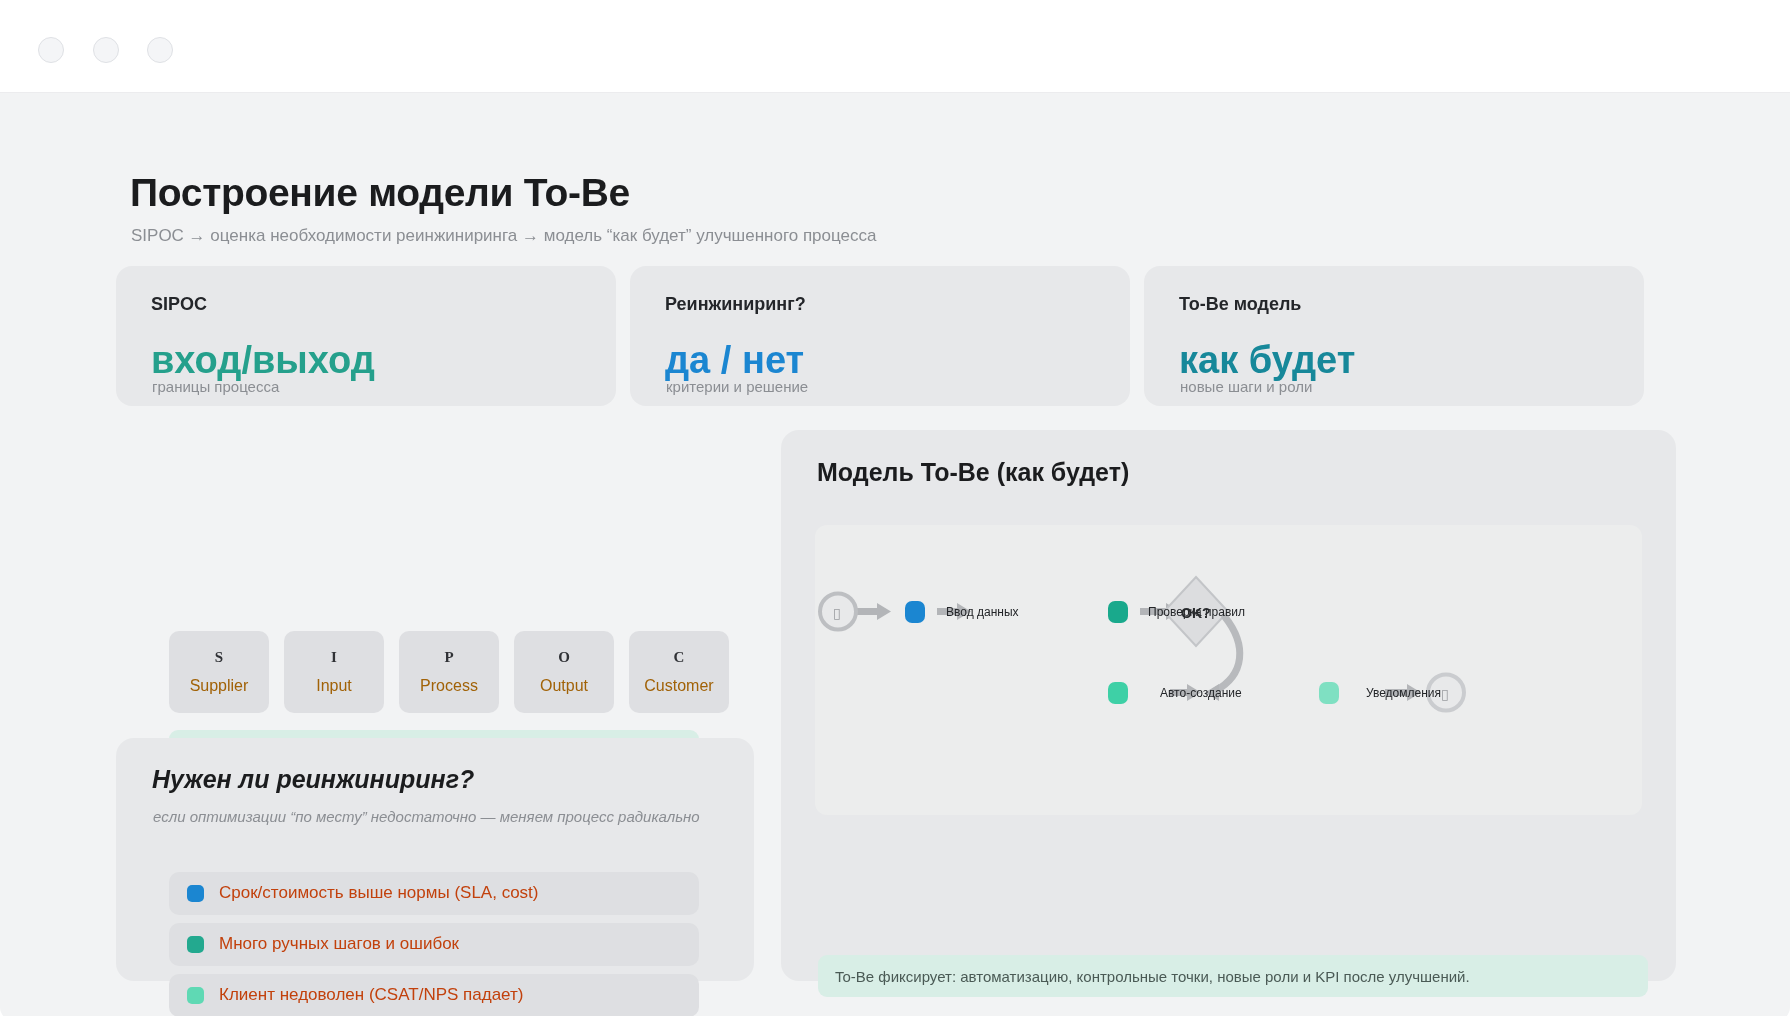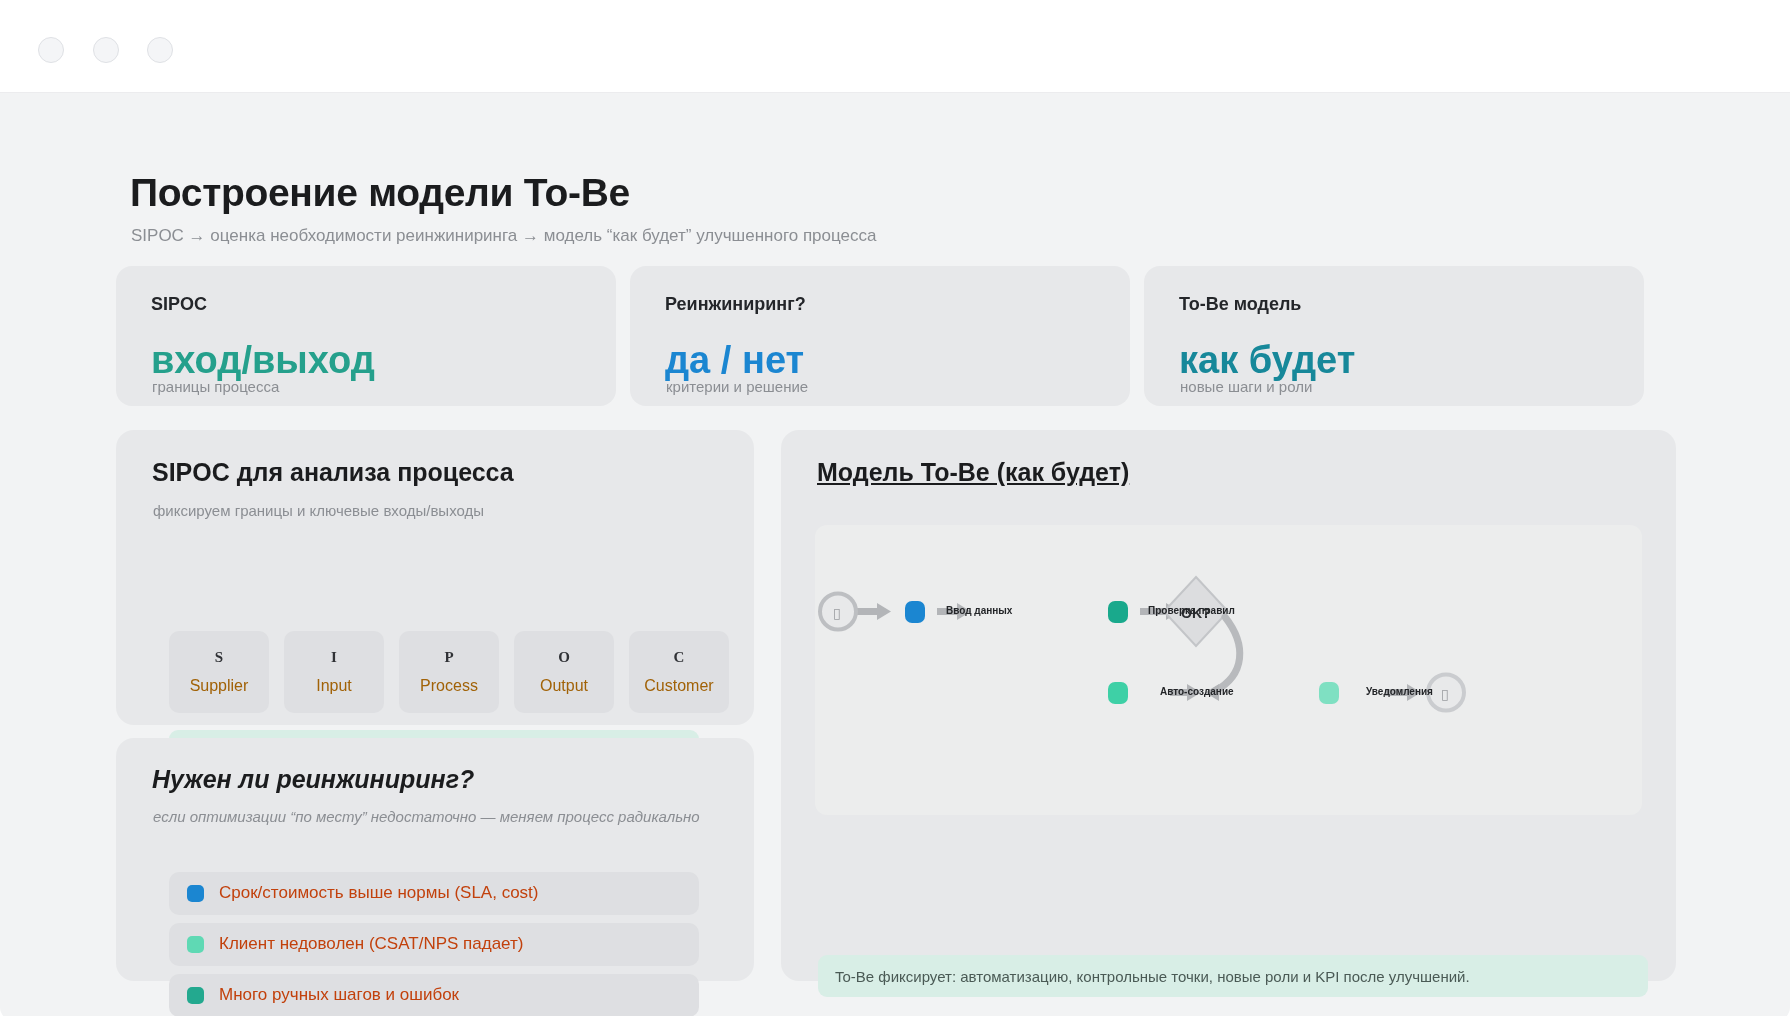--- a/index.html
+++ b/index.html
@@ -140,21 +140,21 @@
     position: absolute;
     left: 37px;
     font-size: 15px;
     color: #8b8e93;
     white-space: nowrap;
   }
   .panel-left-top .panel-title { top: 28px; }
   .panel-left-top .panel-sub   { top: 72px; }
   .panel-left-bot .panel-title { top: 27px; }
   .panel-left-bot .panel-sub   { top: 70px; }
-  .panel-right   .panel-title  { top: 28px; text-decoration: underline; }
+  .panel-right   .panel-title  { top: 28px; }
   .panel-right   .panel-sub    { top: 72px; }
 
   
   .sipoc-row {
     position: absolute;
     left: 169px;
     top: 538px;
     width: 560px;
     height: 82px;
     display: flex;
@@ -260,22 +260,22 @@
   }
   .flow-svg {
     position: absolute;
     left: 815px;
     top: 432px;
     width: 827px;
     height: 290px;
   }
   .flow-node-label {
     position: absolute;
-    font-size: 10px;
-    font-weight: bold;
+    font-size: 12px;
+    font-weight: normal;
     color: #232528;
     white-space: nowrap;
   }
   .flow-chip {
     position: absolute;
     width: 20px;
     height: 22px;
     border-radius: 7px;
   }
   .endpoint-glyph {
@@ -319,24 +319,20 @@
       <div class="kpi-value" style="color:#17889a">как будет</div>
       <div class="kpi-caption">новые шаги и роли</div>
     </div>
 
     <div class="kpi k2">
       <div class="kpi-label">Реинжиниринг?</div>
       <div class="kpi-value" style="color:#1b86d1">да / нет</div>
       <div class="kpi-caption">критерии и решение</div>
     </div>
 
-    <div class="panel panel-left-top">
-      <div class="panel-title">SIPOC для анализа процесса</div>
-      <div class="panel-sub">фиксируем границы и ключевые входы/выходы</div>
-    </div>
 
     <div class="sipoc-row">
       <div class="sipoc-box">
         <div class="sipoc-letter">S</div>
         <div class="sipoc-word">Supplier</div>
       </div>
       <div class="sipoc-box">
         <div class="sipoc-letter">I</div>
         <div class="sipoc-word">Input</div>
       </div>
@@ -362,26 +358,26 @@
       <div class="panel-title">Нужен ли реинжиниринг?</div>
       <div class="panel-sub">если оптимизации “по месту” недостаточно — меняем процесс радикально</div>
     </div>
 
     <div class="crit-list">
       <div class="crit-item">
         <div class="crit-bullet" style="background:#1b86d1"></div>
         <div class="crit-text">Срок/стоимость выше нормы (SLA, cost)</div>
       </div>
       <div class="crit-item">
+        <div class="crit-bullet" style="background:#23a98f"></div>
+        <div class="crit-text">Много ручных шагов и ошибок</div>
+      </div>
+      <div class="crit-item">
         <div class="crit-bullet" style="background:#5fd9b4"></div>
         <div class="crit-text">Клиент недоволен (CSAT/NPS падает)</div>
-      </div>
-      <div class="crit-item">
-        <div class="crit-bullet" style="background:#23a98f"></div>
-        <div class="crit-text">Много ручных шагов и ошибок</div>
       </div>
     </div>
 
     <div class="panel panel-right">
       <div class="panel-title">Модель To-Be (как будет)</div>
     </div>
 
     <div class="flow-box"></div>
 
     <svg class="flow-svg" viewBox="0 0 827 290">

